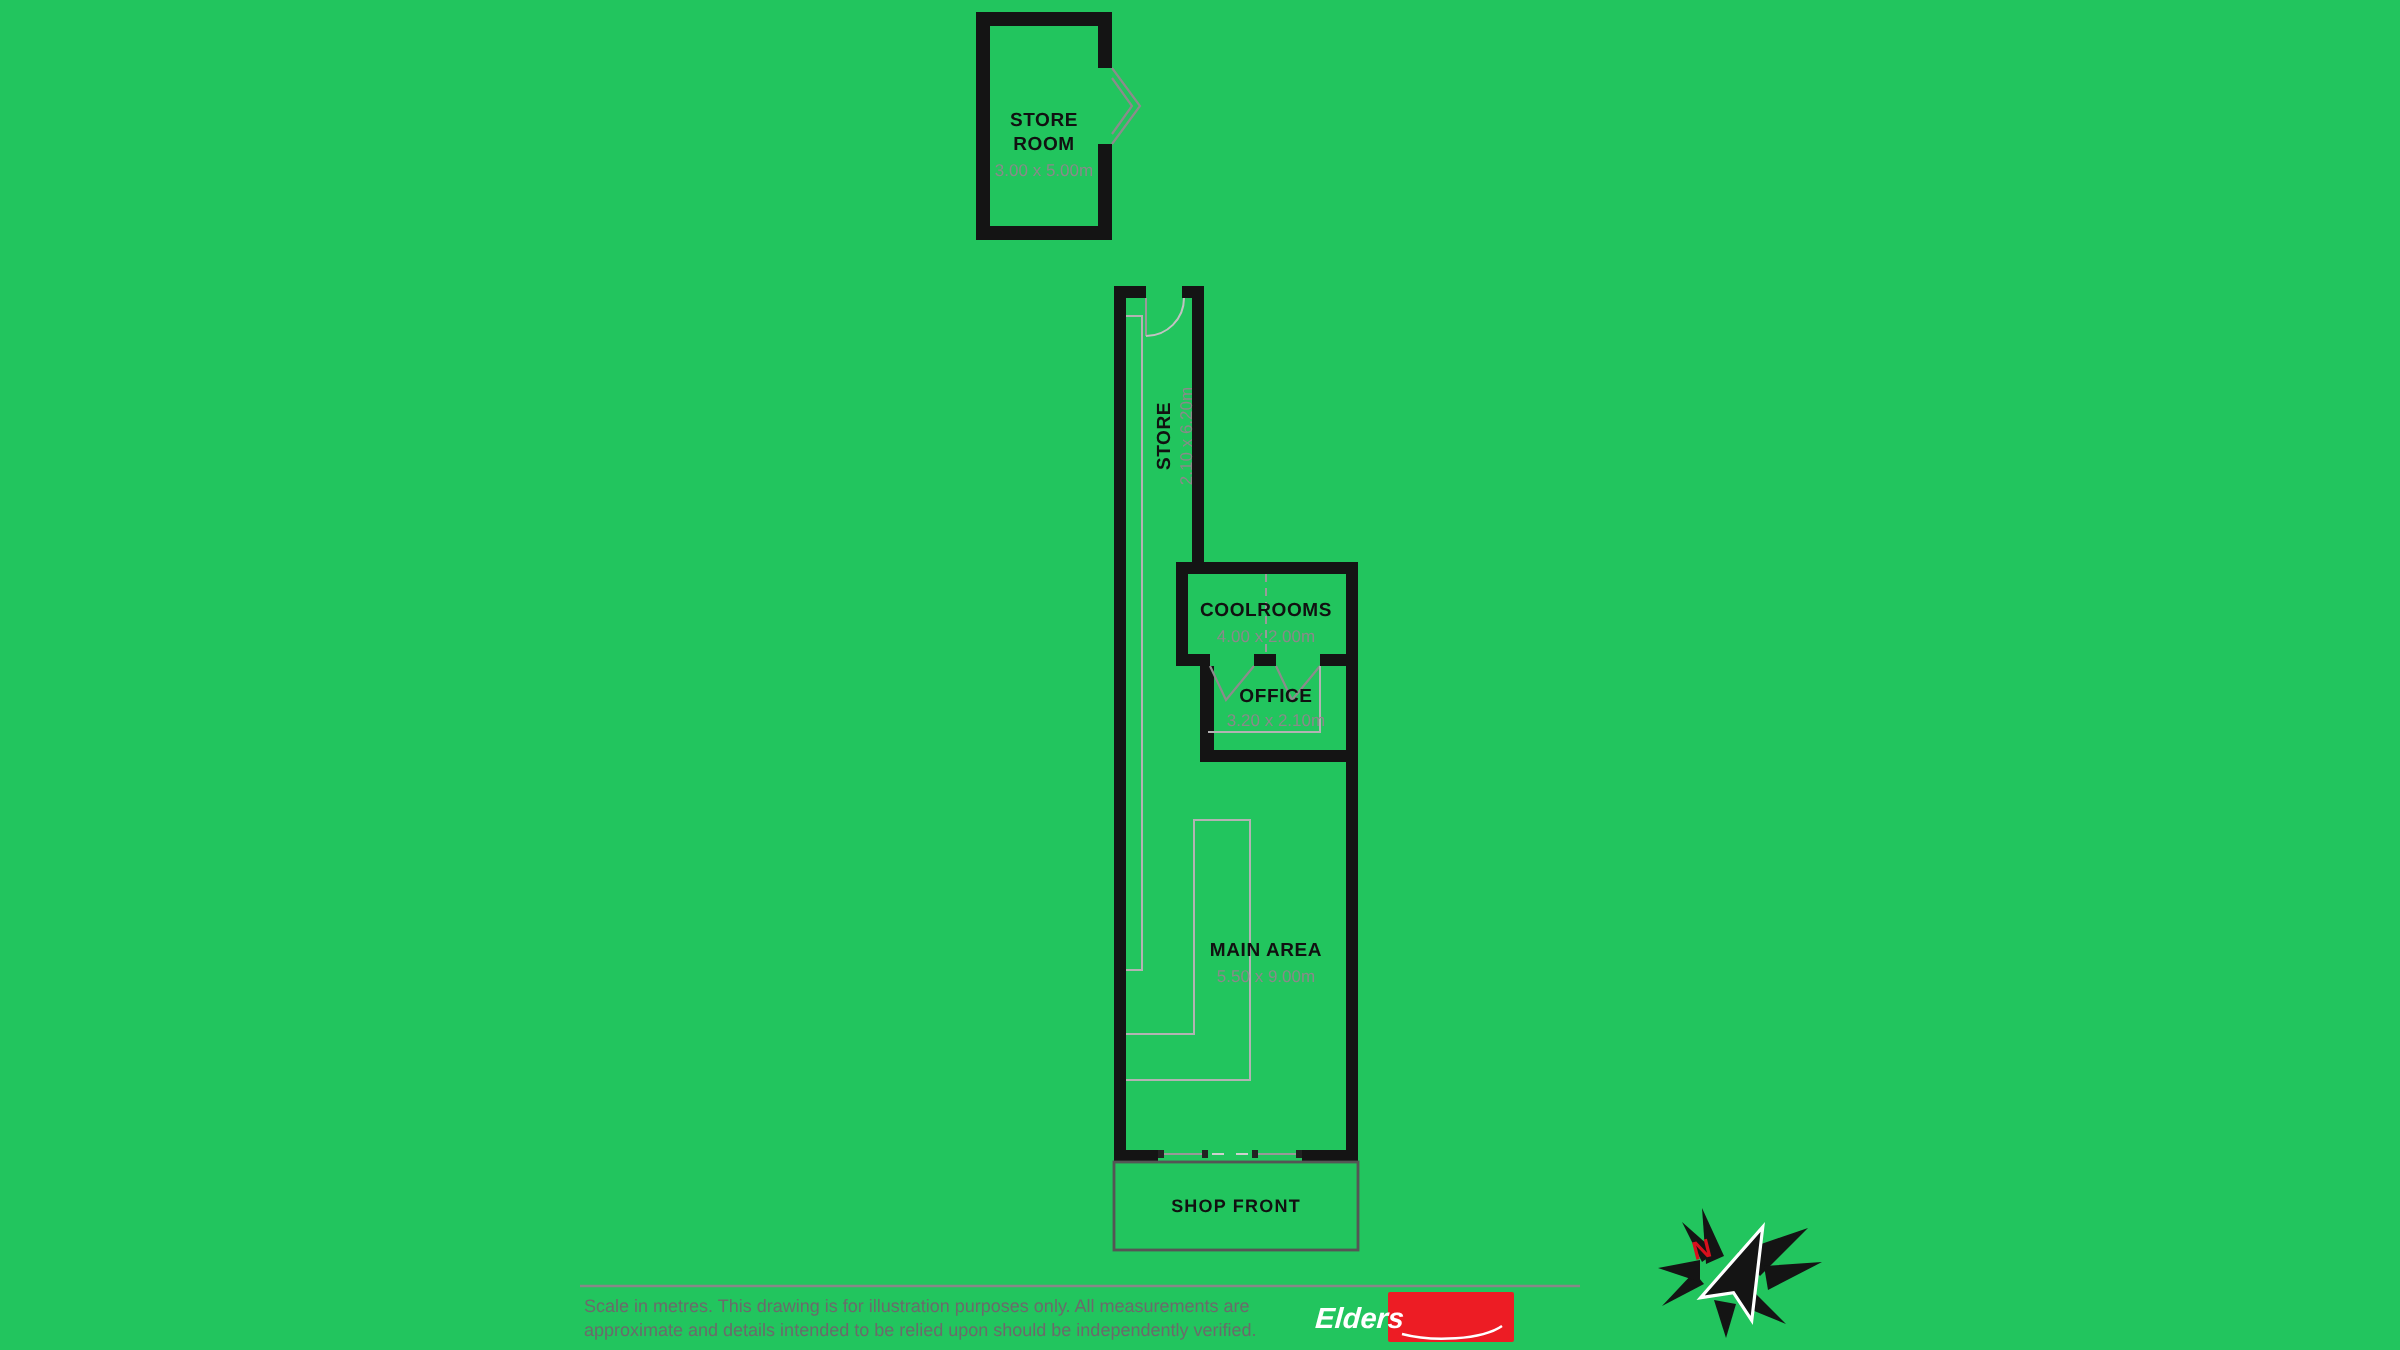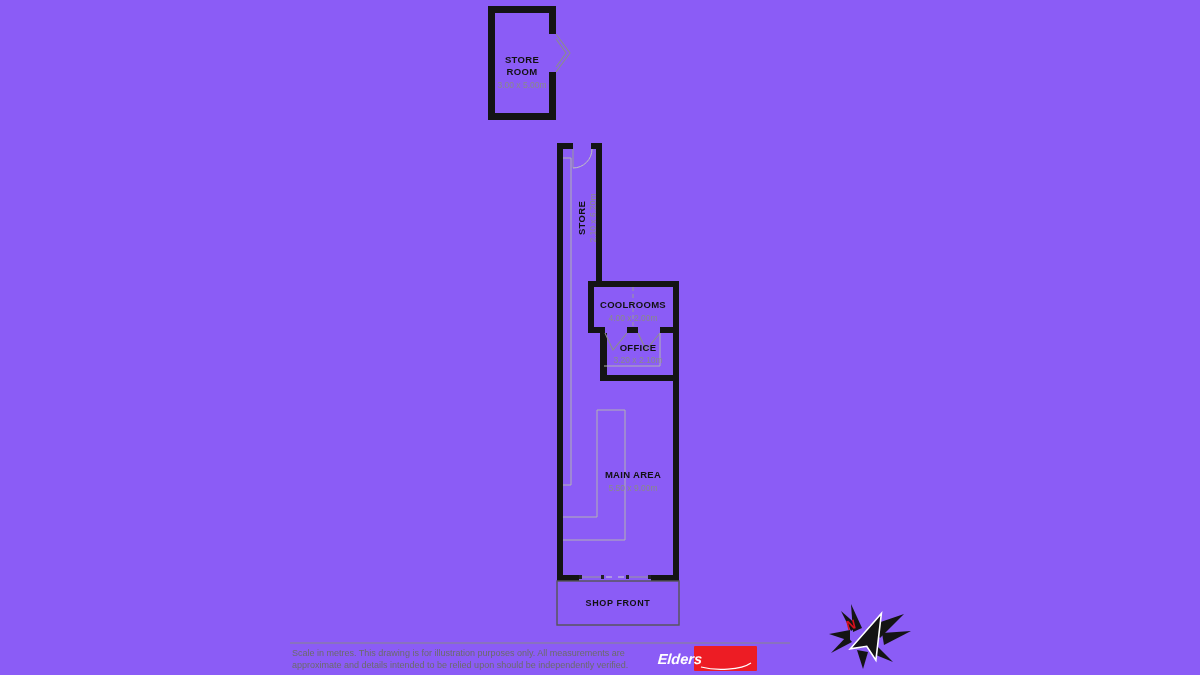--- a/index.html
+++ b/index.html
@@ -1,16 +1,16 @@
 <!DOCTYPE html>
 <html><head>
 <meta charset="utf-8">
 <style>
   html,body{margin:0;padding:0;background:#ffffff;}
-  .page{position:relative;width:1200px;height:675px;background:#8b5cf6;overflow:hidden;
+  .page{position:relative;width:1200px;height:675px;background:#22c55e;overflow:hidden;
         font-family:"Liberation Sans",sans-serif;}
   svg text{font-family:"Liberation Sans","DejaVu Sans",sans-serif;}
   .room-title{font-weight:bold;font-size:9.5px;fill:#111;text-anchor:middle;letter-spacing:.3px;}
   .room-dims{font-size:8.5px;fill:#8a8a8a;text-anchor:middle;}
   .wall{fill:#141414;}
   .fixture{stroke:#b3b3b3;stroke-width:1;fill:none;}
   .doorline{stroke:#8c8c8c;stroke-width:1.1;fill:none;}
   .disclaimer{font-size:9px;fill:#6b6b6b;}
   .shopfront-label{font-weight:bold;font-size:9px;fill:#111;text-anchor:middle;letter-spacing:.6px;}
   .logo-text{font-weight:bold;font-style:italic;font-size:14.5px;fill:#ffffff;text-anchor:middle;}

